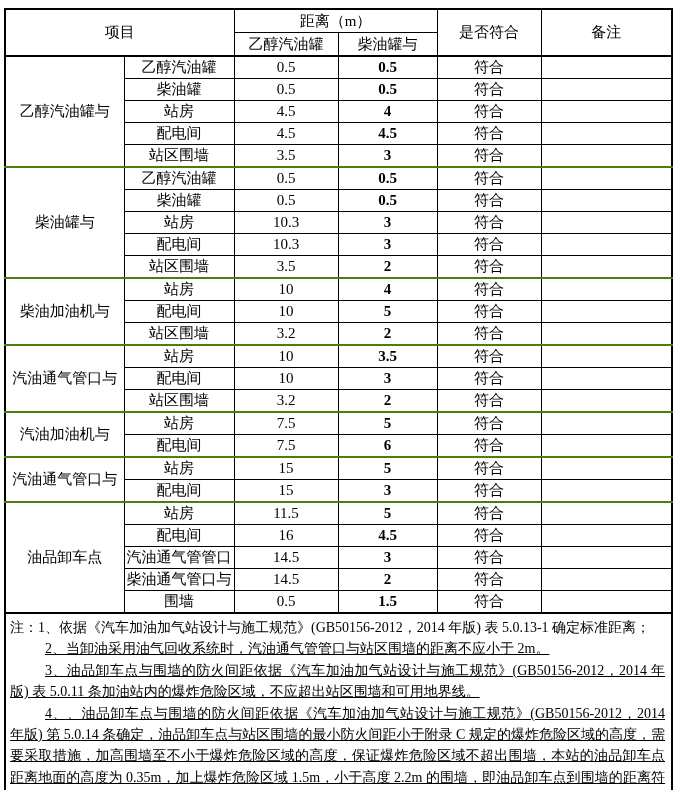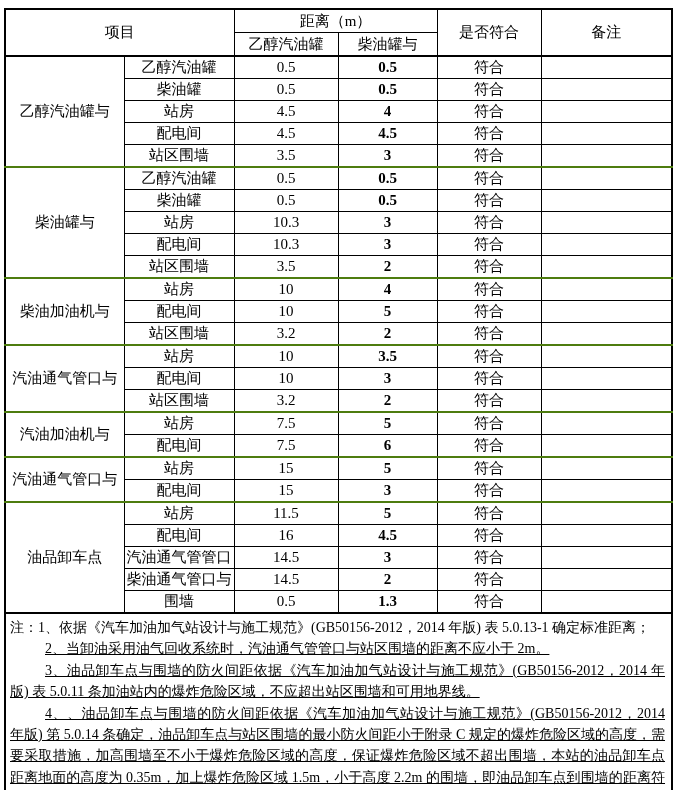--- a/index.html
+++ b/index.html
@@ -251,21 +251,21 @@
         <tr>
           <td class="">柴油通气管口与</td>
           <td class="num">14.5</td>
           <td class="num std">2</td>
           <td class="">符合</td>
           <td class="remark"></td>
         </tr>
         <tr>
           <td class="">围墙</td>
           <td class="num">0.5</td>
-          <td class="num std">1.3</td>
+          <td class="num std">1.5</td>
           <td class="">符合</td>
           <td class="remark"></td>
         </tr>
       </tbody>
     <tfoot>
       <tr>
         <td colspan="6" class="notes">
             <p>注：1、依据《汽车加油加气站设计与施工规范》(GB50156-2012，2014 年版) 表 5.0.13-1 确定标准距离；</p>
             <p class="indent">2、当卸油采用油气回收系统时，汽油通气管管口与站区围墙的距离不应小于 2m。</p>
             <p class="indent">3、油品卸车点与围墙的防火间距依据《汽车加油加气站设计与施工规范》(GB50156-2012，2014 年版) 表 5.0.11 条加油站内的爆炸危险区域，不应超出站区围墙和可用地界线。</p>

